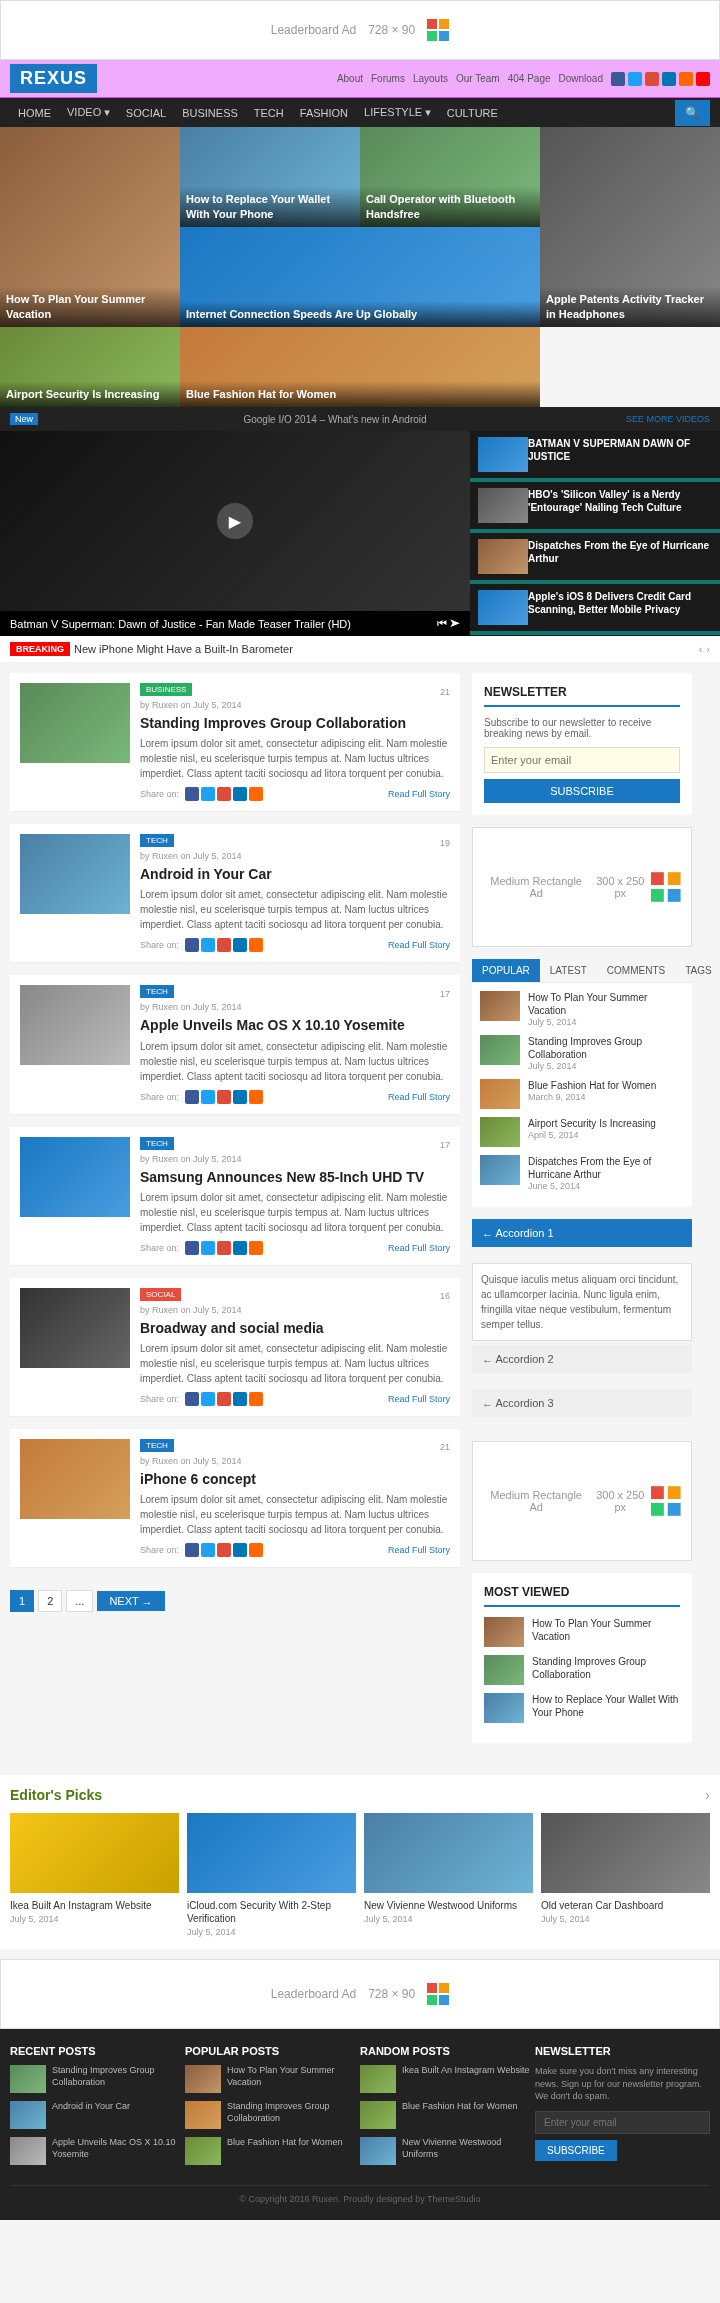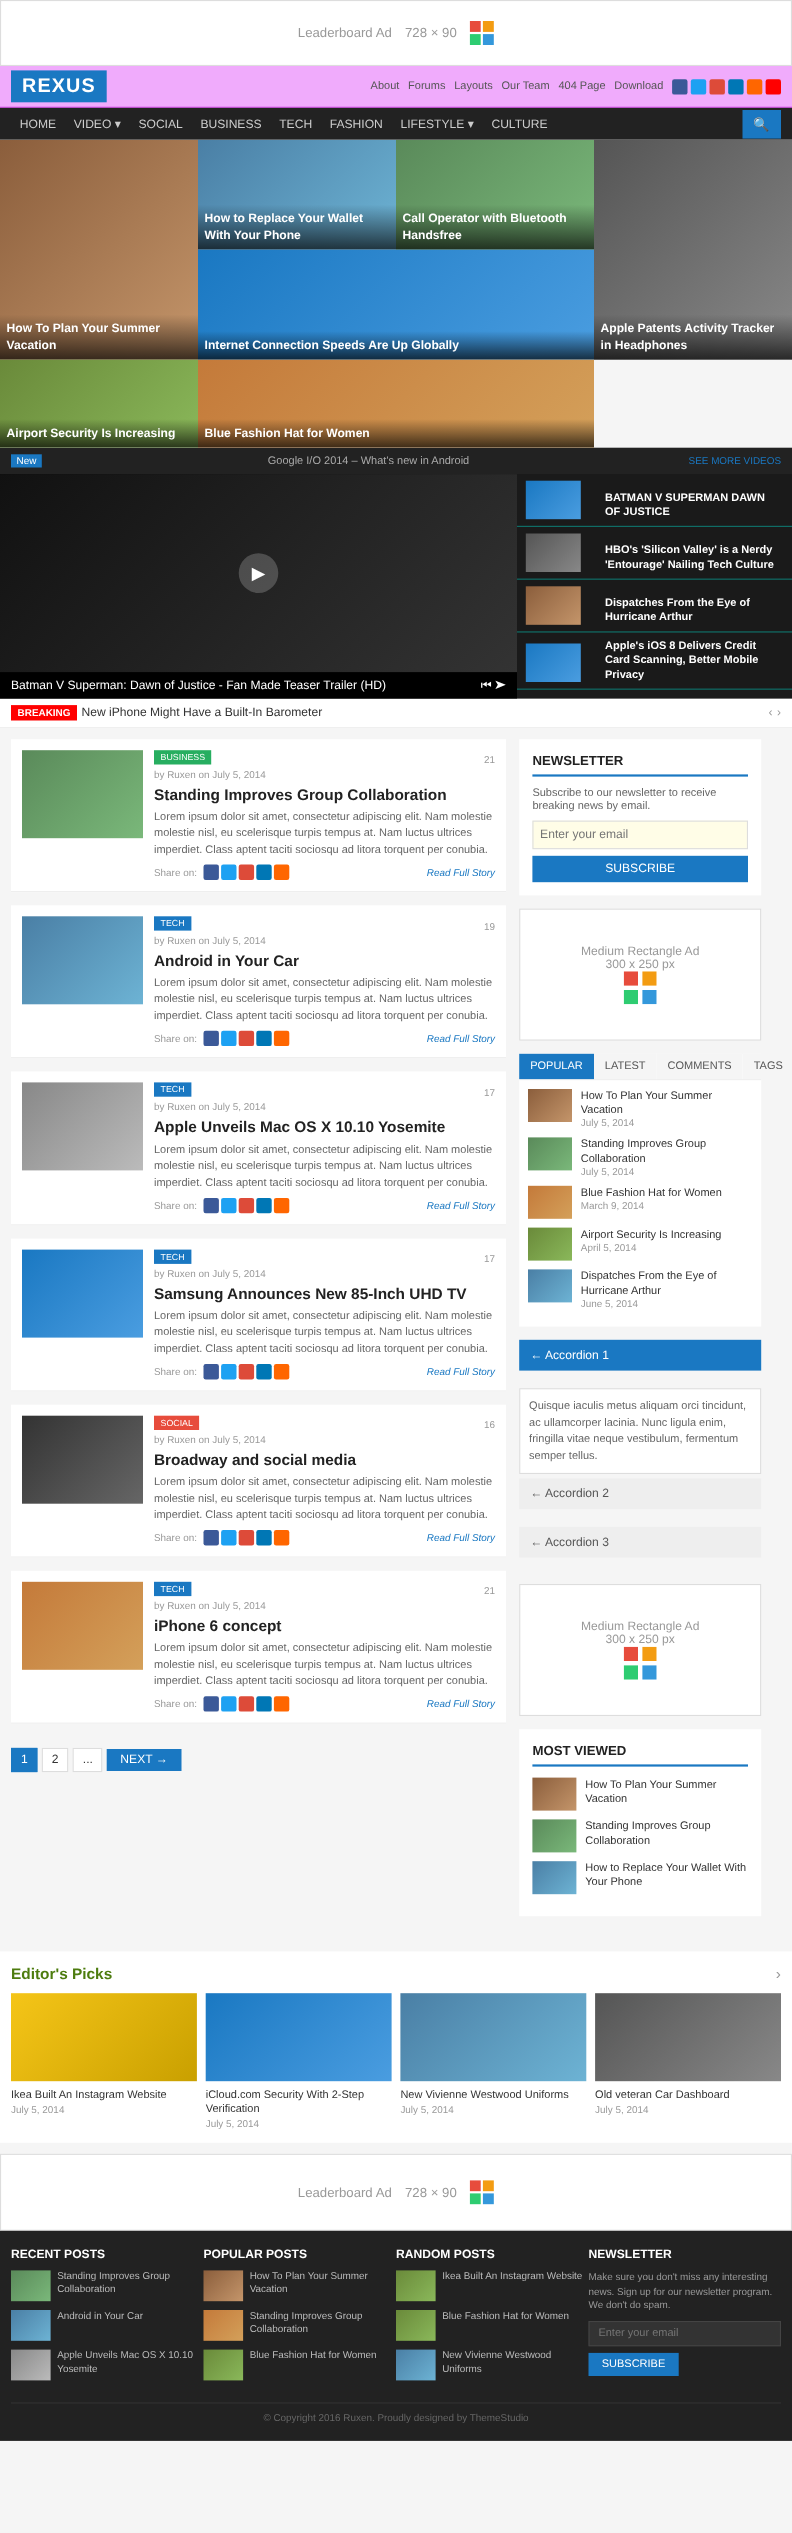--- a/index.html
+++ b/index.html
@@ -173,24 +173,24 @@
       display: flex;
       align-items: center;
       justify-content: space-between;
     }
     .video-sidebar {
       width: 250px;
       background: #1a1a1a;
     }
     .video-sidebar-item {
       display: flex;
-      align-items: flex-end;
-      gap: 22px;
+      align-items: flex-start;
+      gap: 0;
       padding: 6px 8px;
-      border-bottom: 1px solid #0f766e;
+      border-bottom: 4px solid #0f766e;
       cursor: pointer;
     }
     .video-thumb {
       width: 50px;
       height: 35px;
       flex-shrink: 0;
     }
     .video-thumb-1 { background: linear-gradient(135deg, #1a78c2 0%, #4a9de0 100%); }
     .video-thumb-2 { background: linear-gradient(135deg, #555 0%, #888 100%); }
     .video-thumb-3 { background: linear-gradient(135deg, #8B5E3C 0%, #c4956a 100%); }
@@ -261,21 +261,21 @@
     .article-tag.tech { background: #1a78c2; }
     .article-tag.business { background: #27ae60; }
     .article-tag.social { background: #e74c3c; }
     .article-meta { color: #999; font-size: 9px; margin-bottom: 4px; }
     .article-title { font-size: 14px; font-weight: bold; color: #222; margin-bottom: 4px; line-height: 1.3; }
     .article-excerpt { font-size: 10px; color: #666; line-height: 1.5; margin-bottom: 6px; }
     .article-footer { display: flex; align-items: center; gap: 6px; font-size: 9px; color: #999; }
     .share-label { color: #999; }
     .social-share { display: flex; gap: 2px; }
     .ss-icon { width: 14px; height: 14px; border-radius: 2px; display: inline-block; }
-    .read-more { margin-left: auto; color: #1a78c2; font-size: 9px; font-style: italic; }
+    .read-more { margin-left: auto; color: #1a78c2; font-size: 9px; }
     .comment-count { color: #999; font-size: 9px; margin-left: auto; }
 
     
     .pagination {
       display: flex;
       align-items: center;
       gap: 4px;
       padding: 10px 0;
     }
     .page-btn {
@@ -313,21 +313,21 @@
     
     .medium-rect-ad {
       background: #fff;
       border: 1px solid #ddd;
       text-align: center;
       padding: 30px 10px;
       font-size: 11px;
       color: #999;
       margin-bottom: 12px;
       display: flex;
-      flex-direction: column;
+      flex-direction: row;
       align-items: center;
       justify-content: center;
       min-height: 120px;
     }
 
     
     .tabs-widget { background: #fff; margin-bottom: 12px; }
     .tabs-header { display: flex; border-bottom: 1px solid #eee; }
     .tab-btn {
       padding: 6px 10px;

